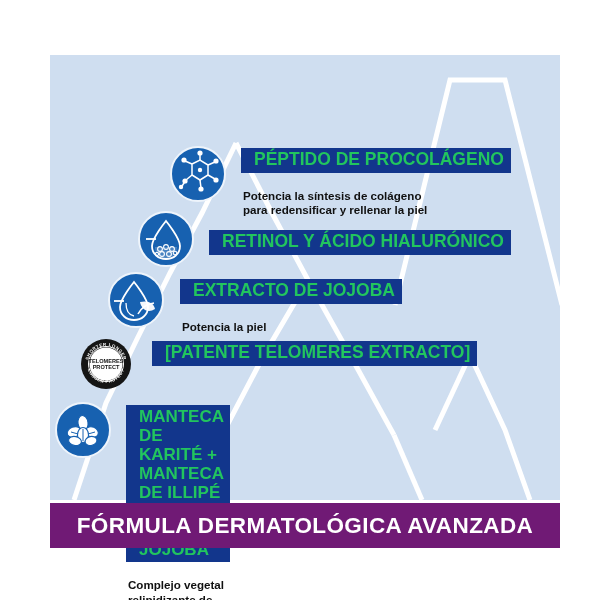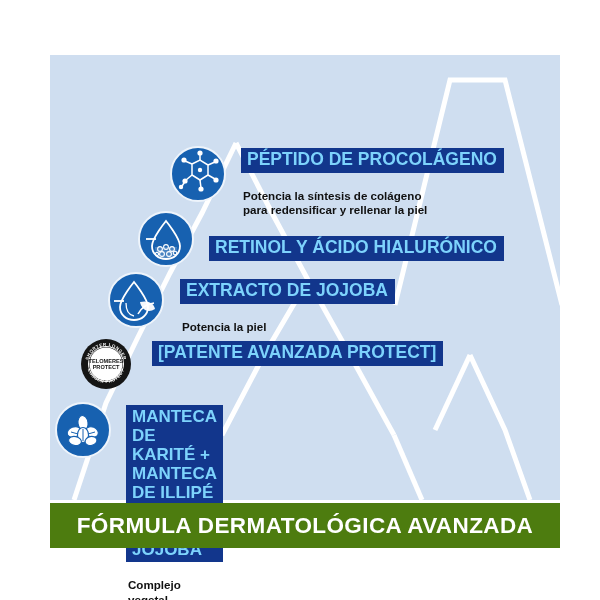--- a/index.html
+++ b/index.html
@@ -40,21 +40,21 @@
     height: 445px;
   }
 
   
   #banner {
     position: absolute;
     left: 50px;
     top: 503px;
     width: 510px;
     height: 45px;
-    background: #4d7c0f;
+    background: #701a75;
     display: flex;
     align-items: center;
     justify-content: center;
   }
   #banner-text {
     color: #ffffff;
     font-size: 22.5px;
     font-weight: bold;
     letter-spacing: 0.4px;
     white-space: nowrap;
@@ -85,23 +85,23 @@
     width: 56px;
     height: 56px;
   }
 
   .text-col {
     position: absolute;
   }
   .title-bar {
     display: inline-block;
     background: #12368c;
-    color: #7dd3fc;
+    color: #22c55e;
     font-weight: bold;
-    padding: 2px 7px 3px 6px;
+    padding: 2px 7px 3px 13px;
     line-height: 1.12;
     white-space: nowrap;
   }
   .title-bar.wrap2 {
     white-space: normal;
     max-width: 320px;
   }
   .desc {
     color: #101010;
     font-weight: bold;
@@ -193,21 +193,21 @@
           <circle cx="22" cy="38" r="2.4"></circle>
             <circle cx="28" cy="36" r="2.4"></circle>
           <circle cx="34" cy="38" r="2.4"></circle>
             <circle cx="24" cy="43" r="2.4"></circle>
           <circle cx="31" cy="43" r="2.4"></circle>
             <circle cx="37" cy="42" r="1.8"></circle>
           <circle cx="19" cy="43" r="1.6"></circle>
         </g>
       </svg>
     </div>
-    <div class="text-col" style="left:209px; top:236px;">
+    <div class="text-col" style="left:209px; top:230px;">
       <div class="title-bar" style="font-size:17.5px;">RETINOL Y ÁCIDO HIALURÓNICO</div>
     </div>
   </div>
 
   <div class="row" style="left:0; top:0;">
     <div class="icon-wrap" style="left:108px; top:272px;">
       <div class="icon-circle"></div>
       <svg class="icon-svg" viewBox="0 0 56 56">
         <path d="M26 10 C26 10 12 27 12 35 C12 43 18.5 48 26 48 C33.5 48 40 43 40 35 C40 27 26 10 26 10 Z" fill="none" stroke="#ffffff" stroke-width="1.8"></path>
         <path d="M6 29 L16 29" stroke="#ffffff" stroke-width="1.8"></path>
@@ -236,21 +236,21 @@
           <textPath href="#arcTop" startOffset="50%" text-anchor="middle">SHORTER LONGER</textPath>
         </text>
         <text font-family="Liberation Sans, sans-serif" font-size="4.4" font-weight="bold" fill="#ffffff" letter-spacing="0.5">
           <textPath href="#arcBot" startOffset="50%" text-anchor="middle">LONGER PROTECT</textPath>
         </text>
         <text x="26" y="25.2" text-anchor="middle" font-family="Liberation Sans, sans-serif" font-size="5.6" font-weight="bold" fill="#151515">TELOMERES</text>
         <text x="26" y="31.4" text-anchor="middle" font-family="Liberation Sans, sans-serif" font-size="5.6" font-weight="bold" fill="#151515">PROTECT</text>
       </svg>
     </div>
     <div class="text-col" style="left:152px; top:341px;">
-      <div class="title-bar" style="font-size:17.5px;">[PATENTE AVANZADA PROTECT]</div>
+      <div class="title-bar" style="font-size:17.5px;">[PATENTE TELOMERES EXTRACTO]</div>
     </div>
   </div>
 
   <div class="row" style="left:0; top:0;">
     <div class="icon-wrap" style="left:55px; top:402px;">
       <div class="icon-circle"></div>
       <svg class="icon-svg" viewBox="0 0 56 56">
         <g fill="#ffffff" stroke="#1761b0" stroke-width="1.1">
           <ellipse cx="28" cy="21" rx="5" ry="7.5" transform="rotate(-8 28 21)"></ellipse>
           <ellipse cx="19" cy="30" rx="7" ry="5" transform="rotate(-22 19 30)"></ellipse>

